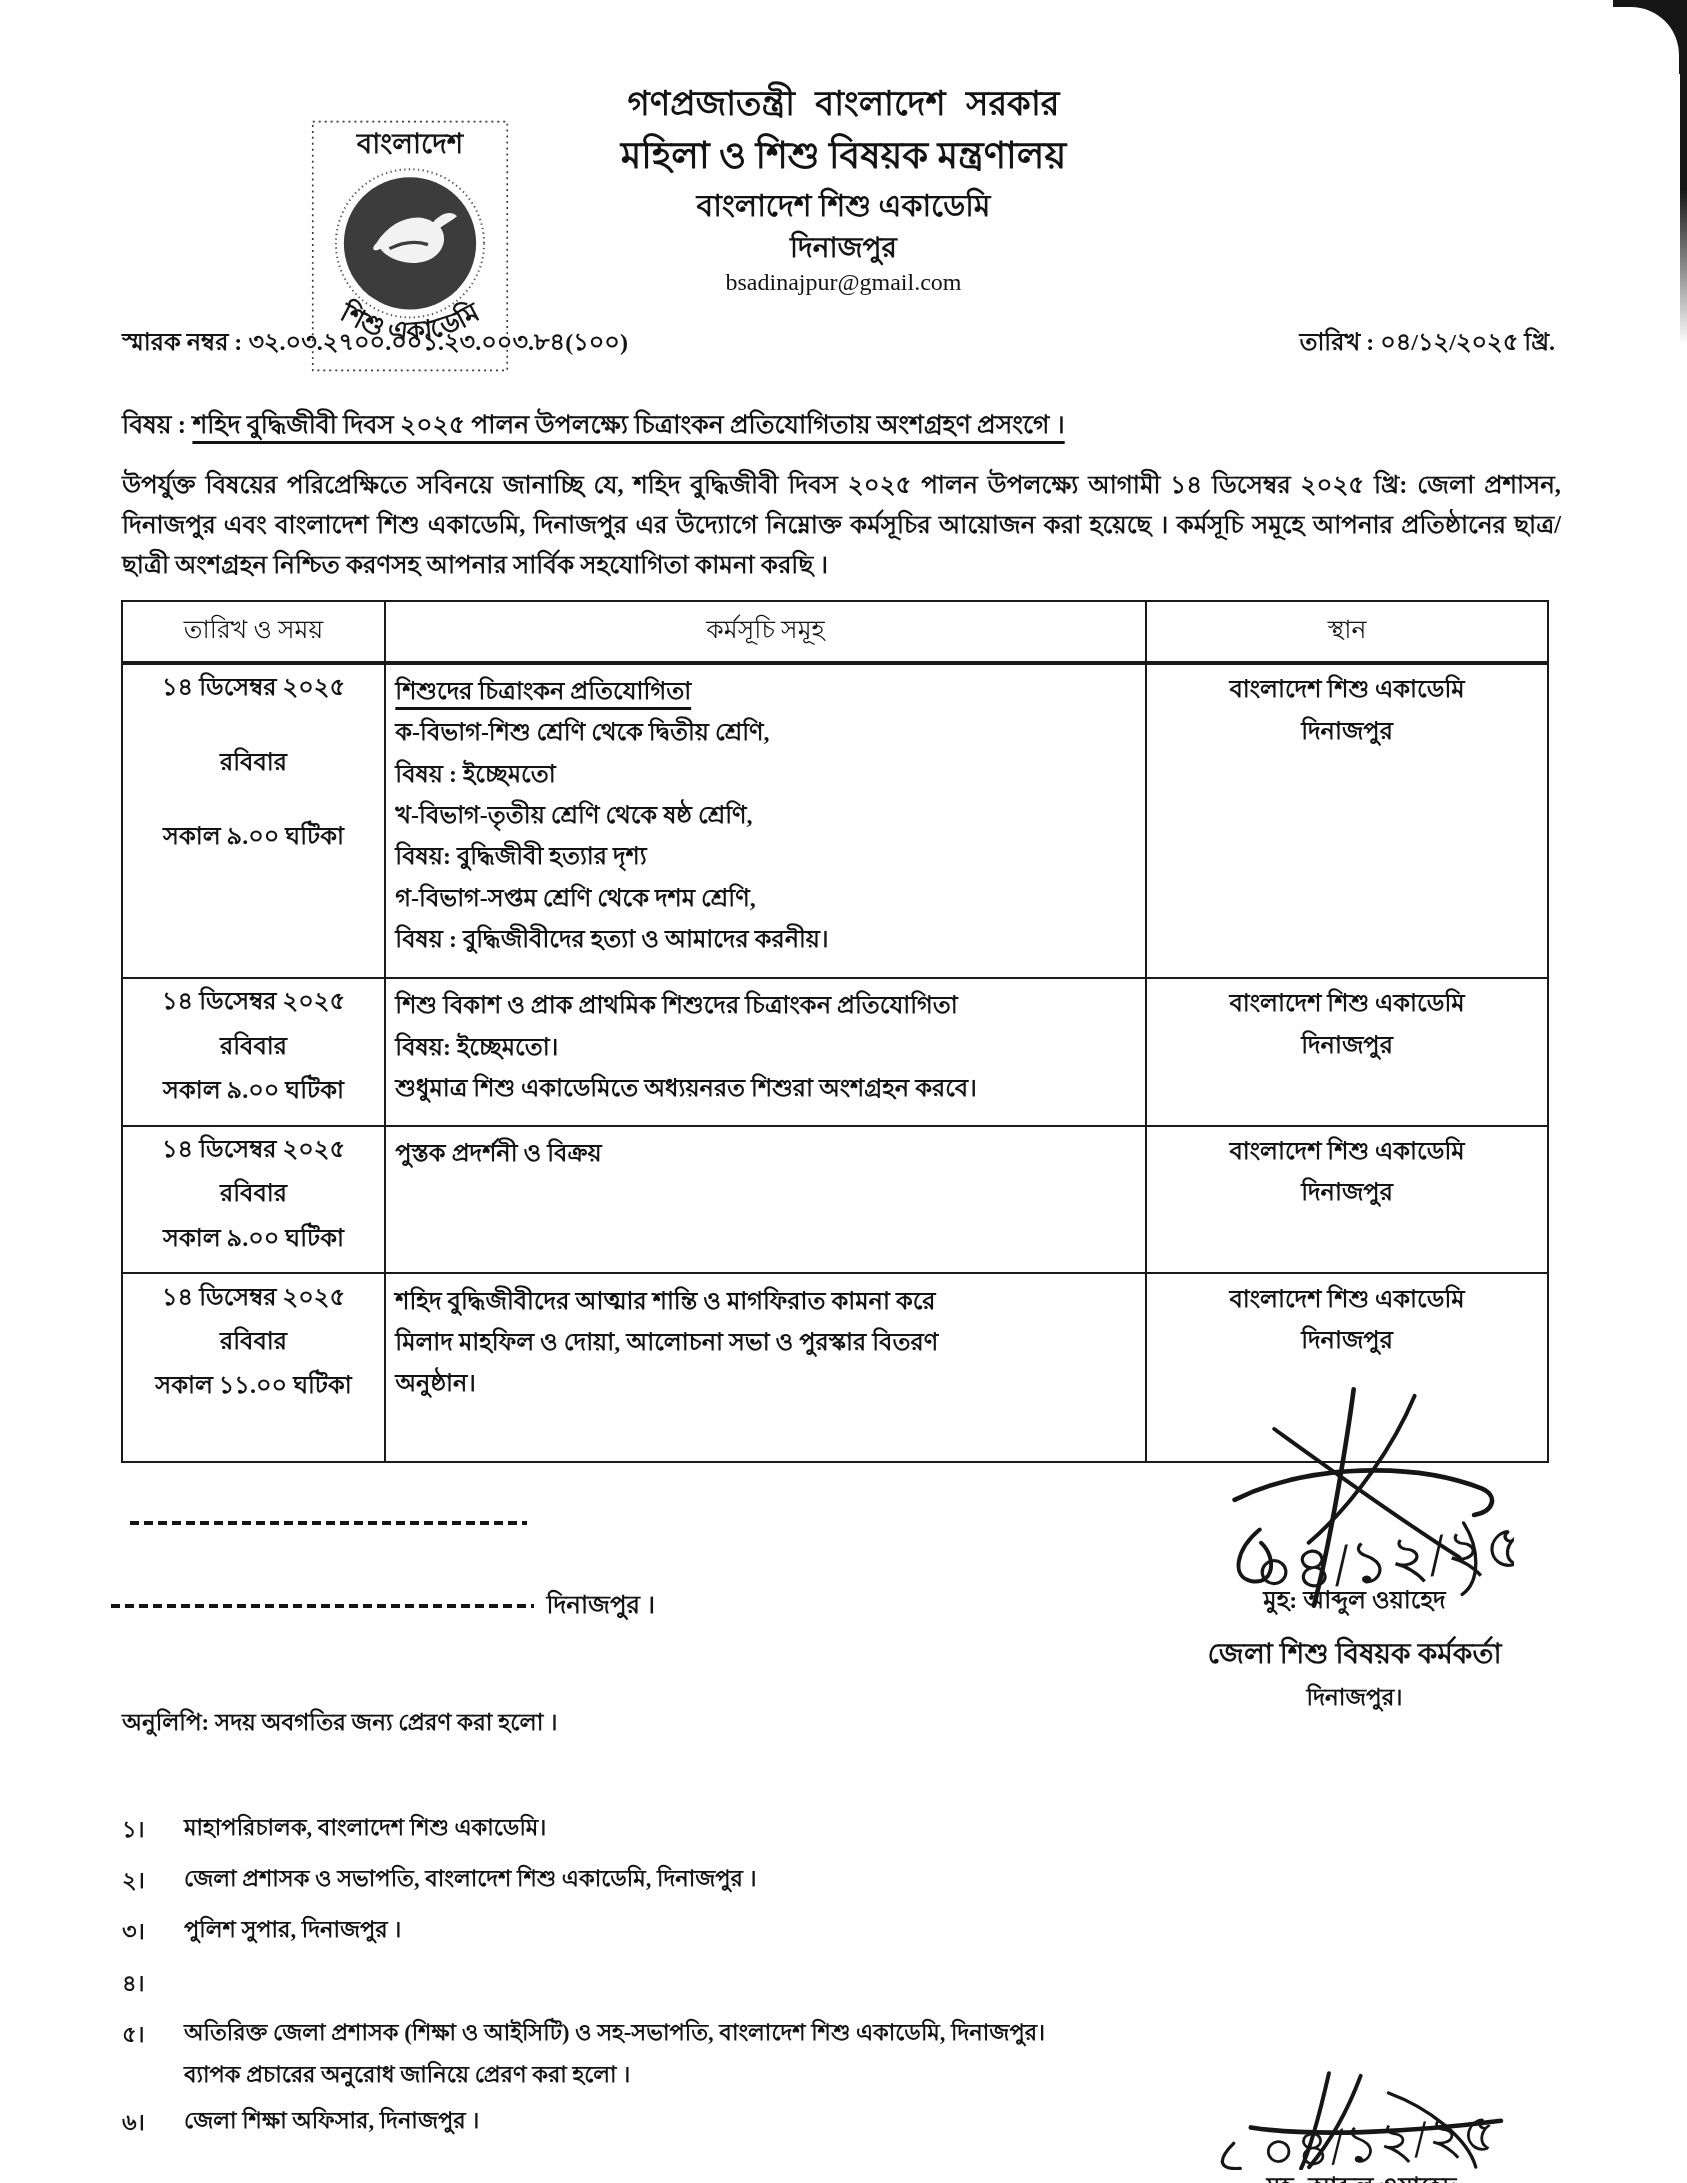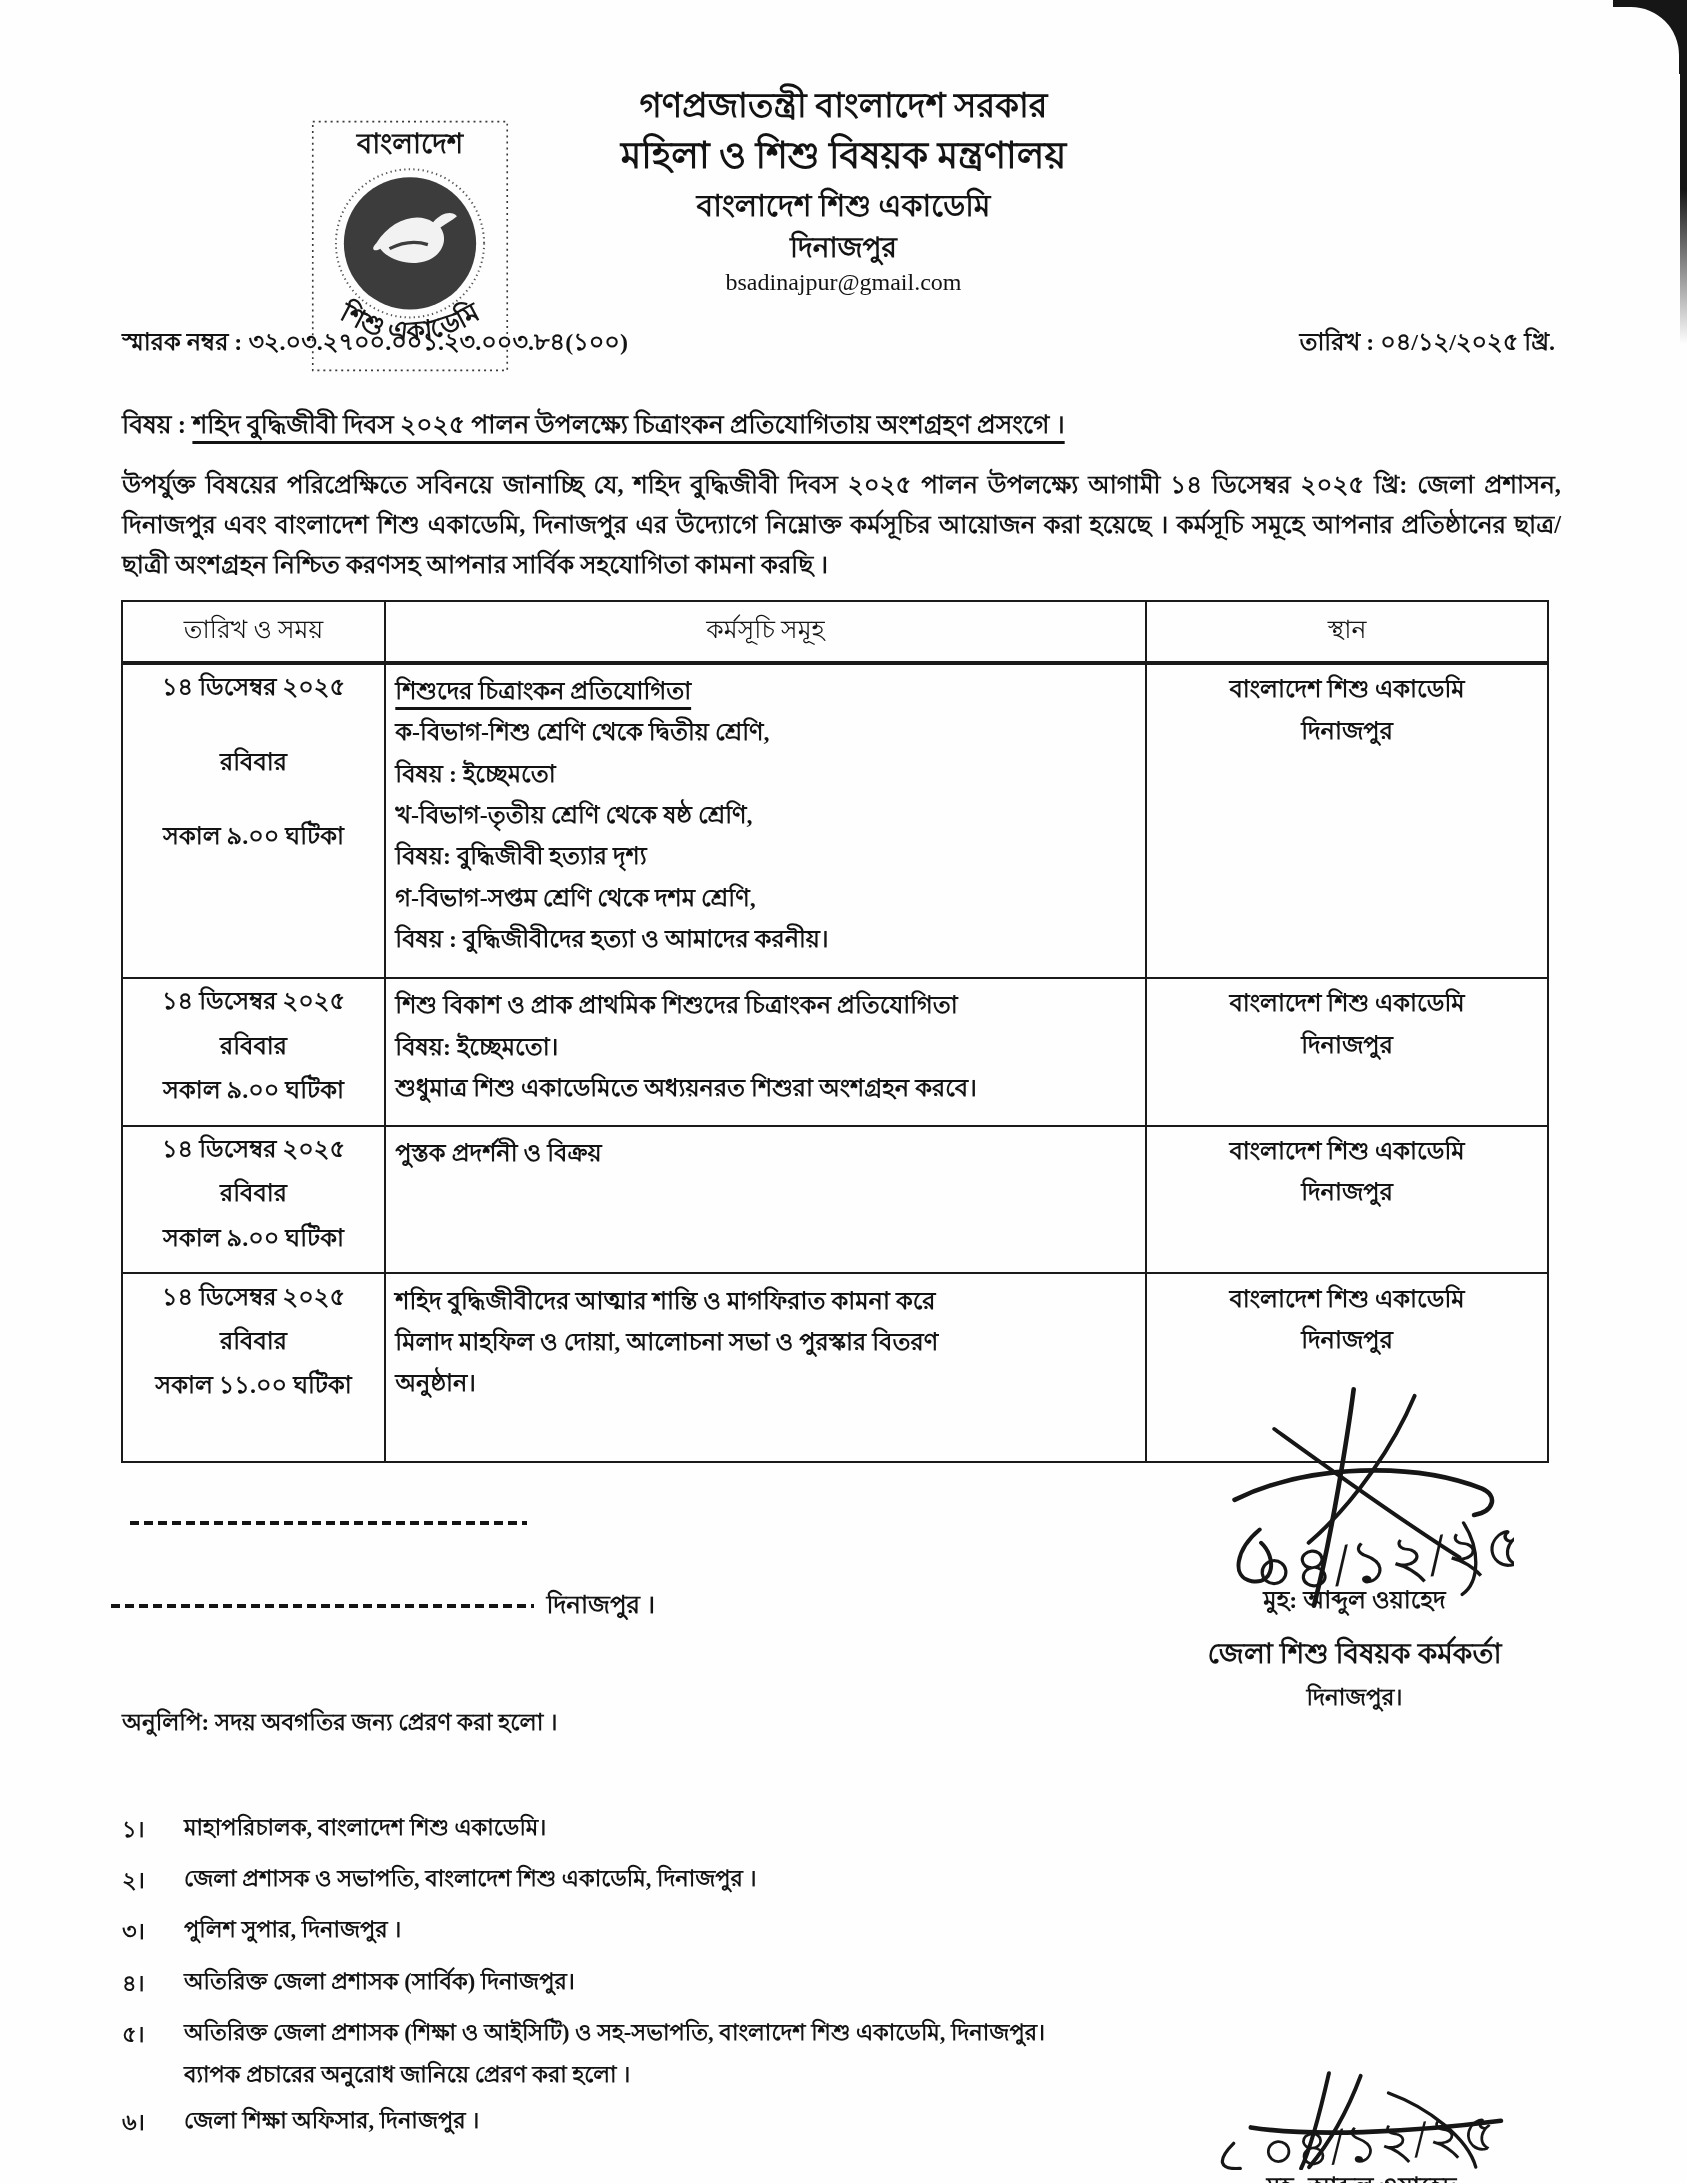--- a/index.html
+++ b/index.html
@@ -11,21 +11,21 @@
     font-family:"Liberation Serif","DejaVu Serif",serif;
     overflow:hidden;
   }
   
   .corner-black{position:absolute;top:0;right:0;width:74px;height:74px;background:#161616;}
   .corner-side{position:absolute;top:0;right:0;width:6.6px;height:344px;
     background:linear-gradient(180deg,#161616 0%,#161616 55%,rgba(22,22,22,0) 100%);}
   .corner-white{position:absolute;top:6.6px;right:8px;width:86px;height:86px;background:#fefefe;border-top-right-radius:48px;}
   
   .header{padding-top:85px;text-align:center;}
-  .h-govt{font-size:34px;font-weight:bold;line-height:1.25;}
+  .h-govt{font-size:34px;font-weight:bold;line-height:1.25;font-family:Liberation Mono, monospace;}
   .h-ministry{font-size:37px;font-weight:bold;line-height:1.5;}
   .h-academy{font-size:30px;font-weight:bold;line-height:1.5;}
   .h-district{font-size:28px;font-weight:bold;line-height:1.4;}
   .h-email{font-size:24px;line-height:1.3;}
   .logo{position:absolute;left:310px;top:119px;width:200px;height:254px;}
   
   .meta-row{display:flex;justify-content:space-between;margin:25px 132px 0 122px;font-size:24px;font-weight:bold;}
   
   .subject{margin:42px 122px 0 122px;font-size:25px;font-weight:bold;}
   .subject .u{text-decoration:underline;text-decoration-thickness:2.6px;text-underline-offset:8px;}
@@ -241,23 +241,20 @@
           </div>
       </div>
       <div class="copy-item">
         <span class="no">৩।</span>
         <div class="txt">
             <div>পুলিশ সুপার, দিনাজপুর ।</div>
           </div>
       </div>
       <div class="copy-item">
         <span class="no">৪।</span>
-        <div class="txt">
-            <div>অতিরিক্ত জেলা প্রশাসক (সার্বিক) দিনাজপুর।</div>
-          </div>
       </div>
       <div class="copy-item">
         <span class="no">৫।</span>
         <div class="txt">
           <div>অতিরিক্ত জেলা প্রশাসক (শিক্ষা ও আইসিটি) ও সহ-সভাপতি, বাংলাদেশ শিশু একাডেমি, দিনাজপুর।</div>
           <div class="t2">ব্যাপক প্রচারের অনুরোধ জানিয়ে প্রেরণ করা হলো ।</div>
         </div>
       </div>
       <div class="copy-item">
         <span class="no">৬।</span>

